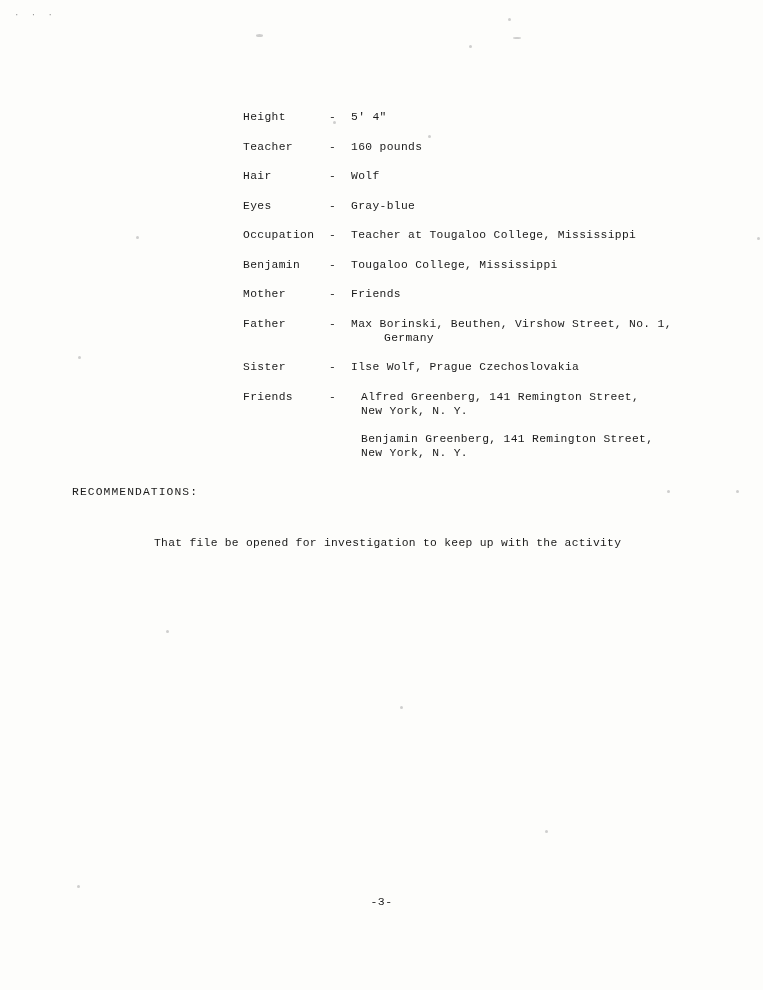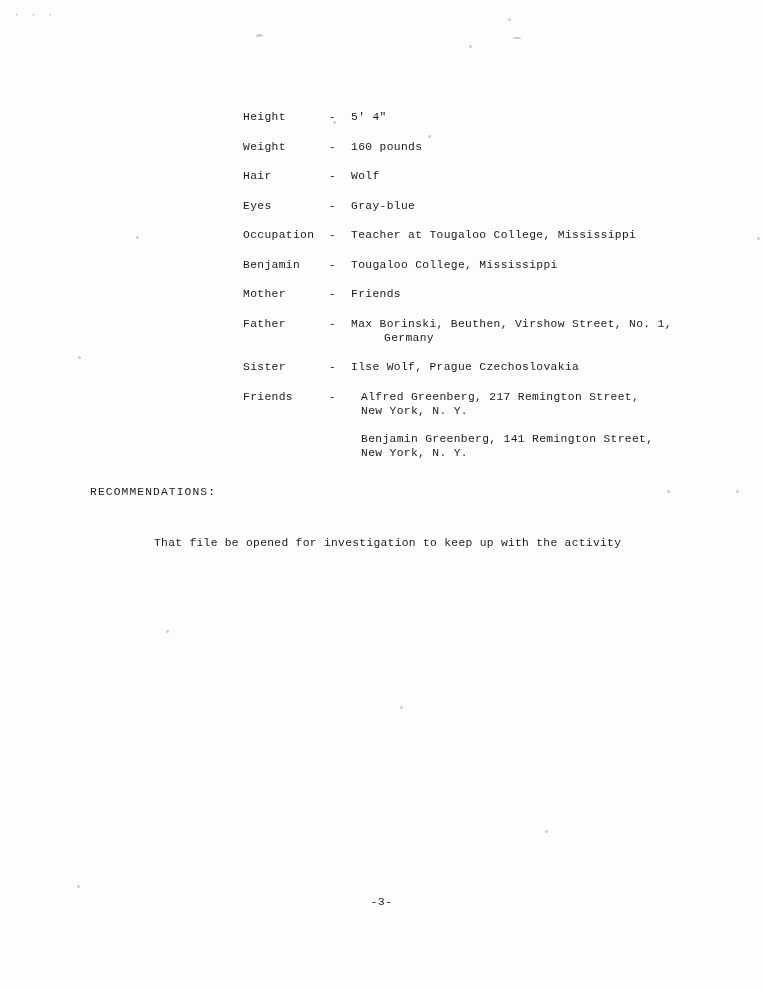--- a/index.html
+++ b/index.html
@@ -65,21 +65,21 @@
   .label-w {
     display: inline-block;
   }
   
   .cont {
     display: block;
     white-space: pre;
   }
   .section-head {
     margin-top: 26px;
-    margin-left: 90px;
+    margin-left: 72px;
     font-size: 11.3px;
     letter-spacing: 1.1px;
   }
   .para {
     margin-top: 36px;
     margin-left: 98px;
     width: 570px;
     font-size: 11.3px;
     line-height: 18px;
     letter-spacing: .3px;
@@ -128,21 +128,21 @@
 
     <div class="fields">
 
       <div class="field-row">
         <span class="field-label label-w" style="width:86px">Height</span>
         <span class="field-sep label-w" style="width:22px">-</span>
         <span class="field-value">5' 4"</span>
       </div>
 
       <div class="field-row">
-        <span class="field-label label-w" style="width:86px">Weight</span>
+        <span class="field-label label-w" style="width:86px">Teacher</span>
         <span class="field-sep label-w" style="width:22px">-</span>
         <span class="field-value">160 pounds</span>
       </div>
 
       <div class="field-row">
         <span class="field-label label-w" style="width:86px">Hair</span>
         <span class="field-sep label-w" style="width:22px">-</span>
         <span class="field-value">Wolf</span>
       </div>
 
@@ -182,21 +182,21 @@
       <div class="field-row">
         <span class="field-label label-w" style="width:86px">Sister</span>
         <span class="field-sep label-w" style="width:22px">-</span>
         <span class="field-value">Ilse Wolf, Prague Czechoslovakia</span>
       </div>
 
       <div class="field-row">
         <span class="field-label label-w" style="width:86px">Friends</span>
         <span class="field-sep label-w" style="width:32px">-</span>
         <span style="display:block">
-          <span class="field-value">Alfred Greenberg, 217 Remington Street,</span>
+          <span class="field-value">Alfred Greenberg, 141 Remington Street,</span>
           <span class="cont">New York, N. Y.</span>
           <span class="cont" style="height:14px">&nbsp;</span>
           <span class="cont">Benjamin Greenberg, 141 Remington Street,</span>
           <span class="cont">New York, N. Y.</span>
         </span>
       </div>
 
     </div>
 
     <div class="section-head">RECOMMENDATIONS:</div>

